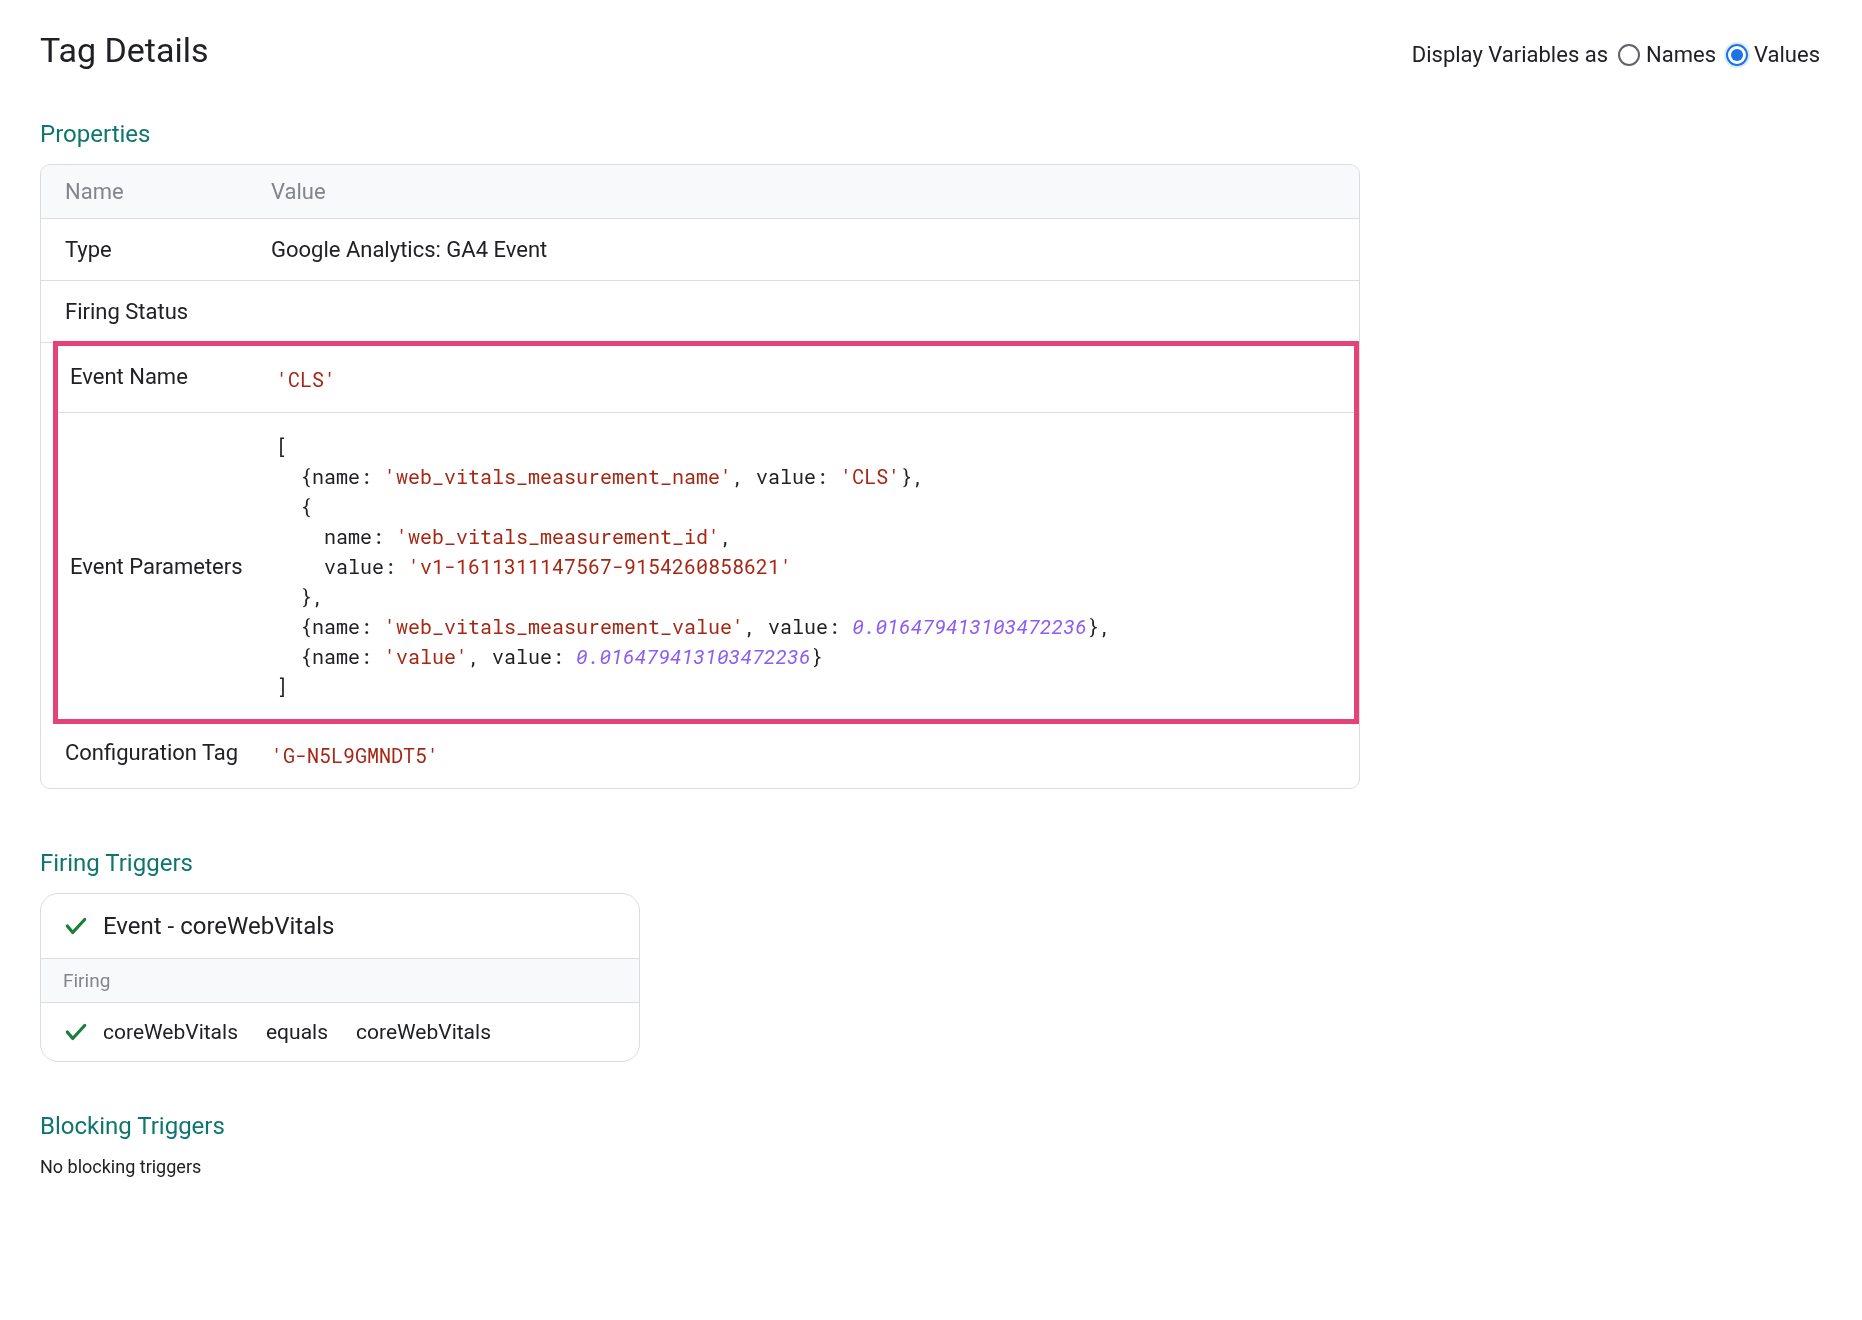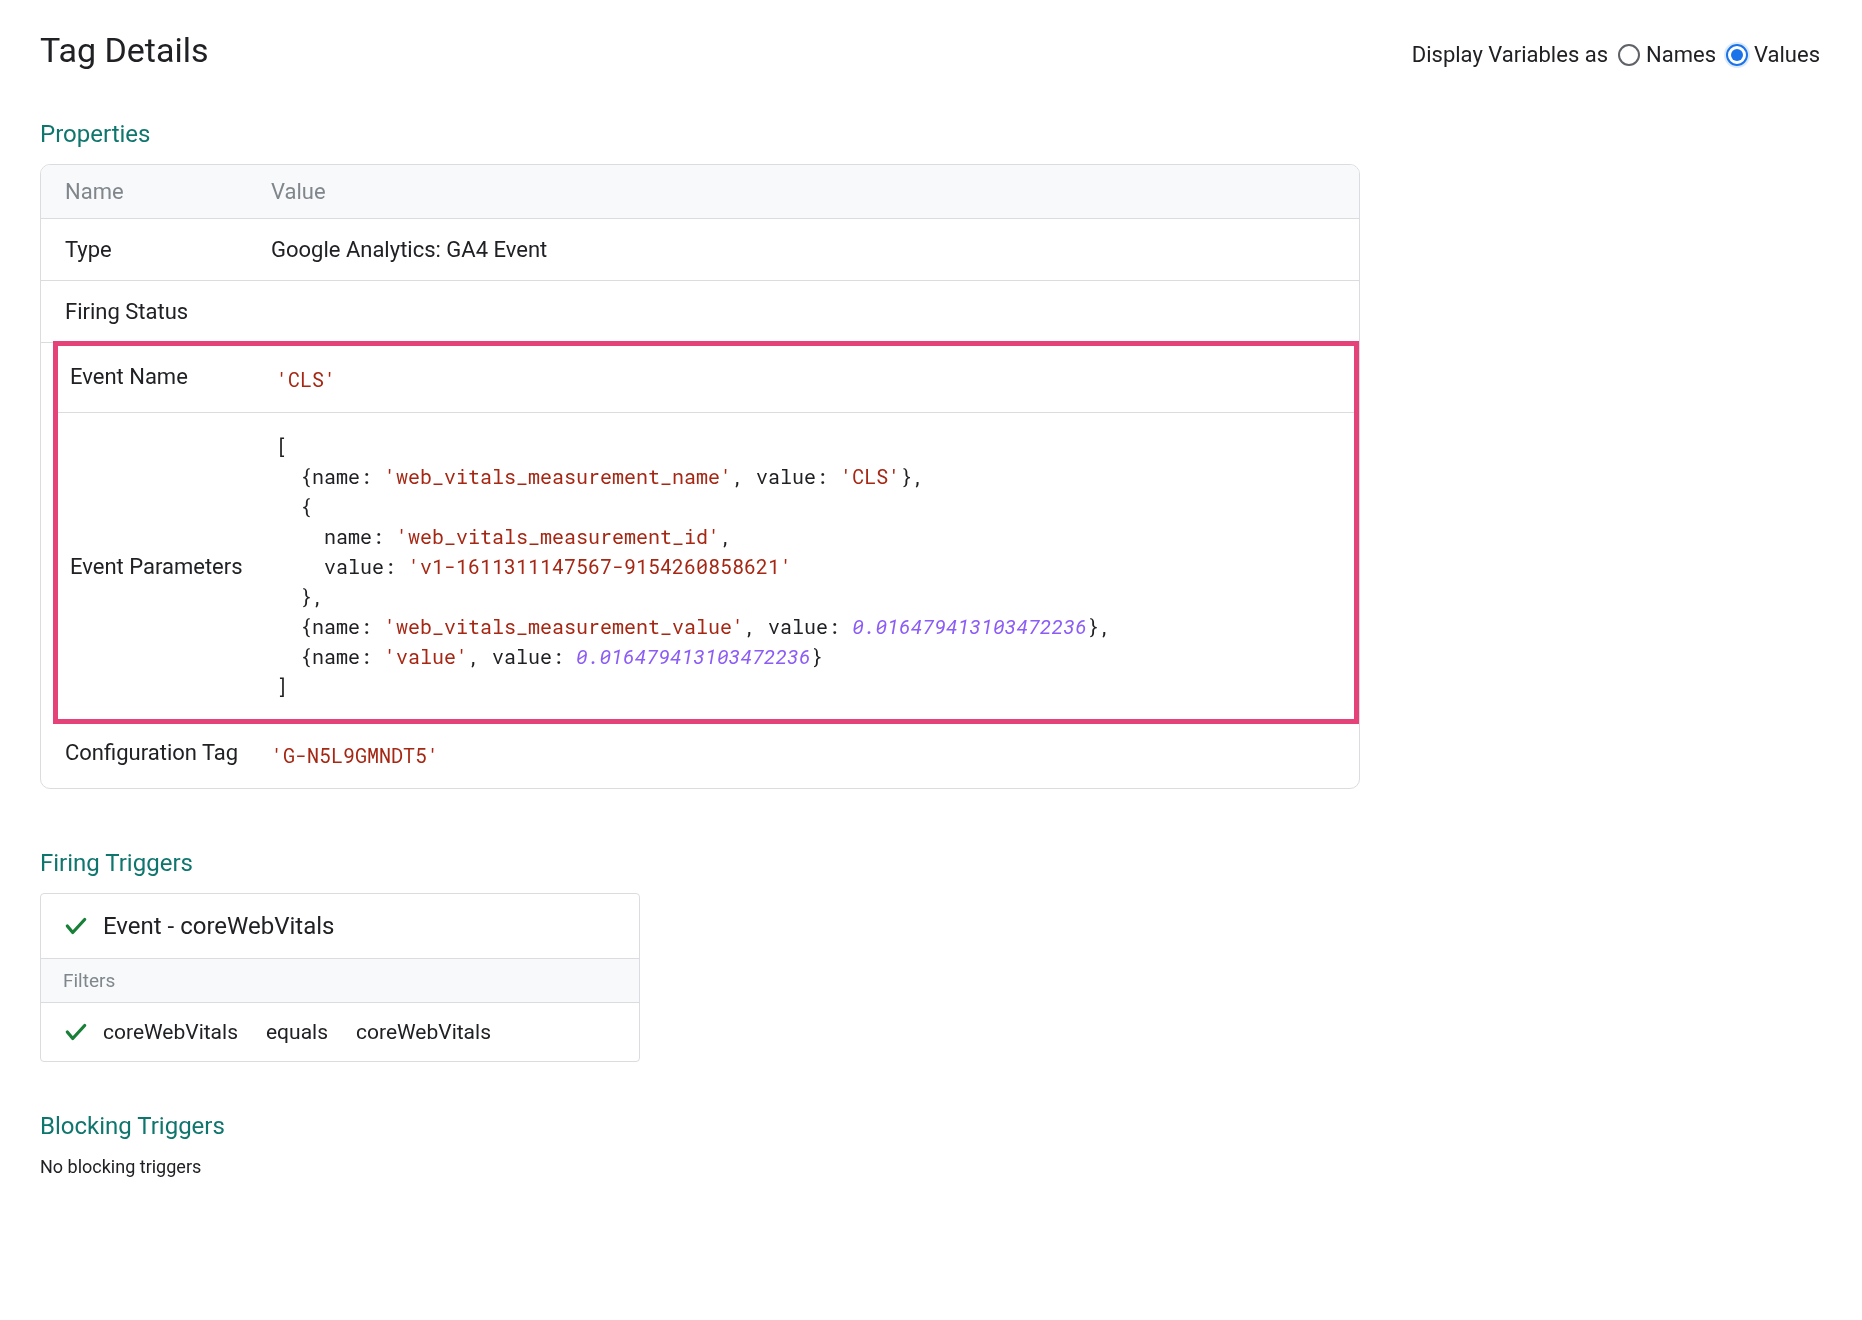--- a/index.html
+++ b/index.html
@@ -112,21 +112,21 @@
     white-space: pre;
     line-height: 1.5;
   }
   .str { color: #a52714; } 
   .num { color: #8b5cf6; font-style: italic; } 
   .sym { color: #202124; } 
   
   .trigger-card {
     width: 600px;
     border: 1px solid #dadce0;
-    border-radius: 4px;
+    border-radius: 18px;
     margin-bottom: 50px;
     overflow: hidden;
   }
   .trigger-main {
     display: flex;
     align-items: center;
     gap: 14px;
     padding: 18px 22px;
     font-size: 24px;
   }
@@ -215,21 +215,21 @@
   <h2 class="section-heading">Firing Triggers</h2>
   <div class="trigger-card">
     <div class="trigger-main">
       <span class="check">
         <svg viewBox="0 0 24 24" fill="none" stroke="#188038" stroke-width="3" stroke-linecap="round" stroke-linejoin="round">
             <polyline points="4 12 9 18 20 6"></polyline>
           </svg>
       </span>
       <span>Event - coreWebVitals</span>
     </div>
-    <div class="trigger-filter-head">Filters</div>
+    <div class="trigger-filter-head">Firing</div>
     <div class="trigger-filter-row">
       <span class="check">
         <svg viewBox="0 0 24 24" fill="none" stroke="#188038" stroke-width="3" stroke-linecap="round" stroke-linejoin="round">
             <polyline points="4 12 9 18 20 6"></polyline>
           </svg>
       </span>
       <span class="seg">coreWebVitals</span>
       <span class="seg">equals</span>
       <span class="seg">coreWebVitals</span>
     </div>

